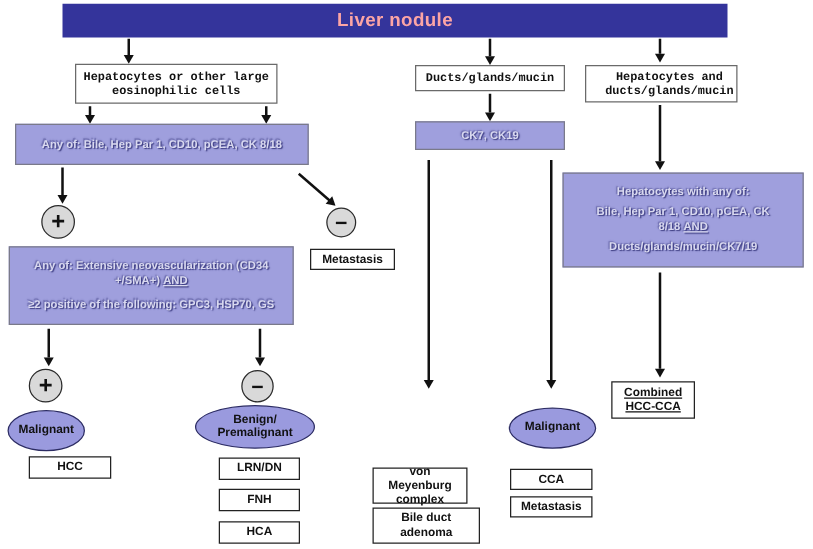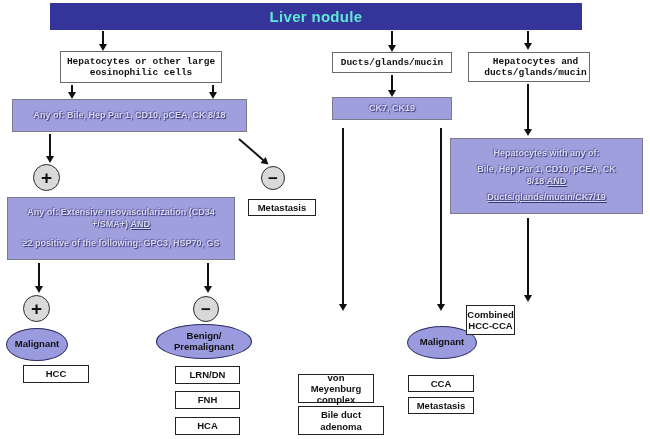--- a/index.html
+++ b/index.html
@@ -1,18 +1,18 @@
 <!DOCTYPE html>
 <html><head>
 <meta charset="utf-8">
 <style>
   html,body { margin:0; padding:0; background:#fff; font-family:"Liberation Sans", sans-serif; }
   .canvas { position:relative; width:650px; height:439px; background:#ffffff; overflow:hidden; }
 
-  .hdr { position:absolute; background:#34349b; color:#5eead4; font-weight:bold; font-size:15px;
+  .hdr { position:absolute; background:#34349b; color:#fca5a5; font-weight:bold; font-size:15px;
          display:flex; align-items:center; justify-content:center; letter-spacing:.3px; }
 
   .wbox { position:absolute; background:#ffffff; border:1.5px solid #222222; color:#111111;
           display:flex; align-items:center; justify-content:center; text-align:center;
           font-weight:bold; font-size:9.5px; line-height:1.18; padding:1px 3px; box-sizing:border-box; }
   .wbox.thin { border:1px solid #6a6a6a;font-family:Liberation Mono, monospace; }
 
   .panel { position:absolute; background:#9f9fdd; border:1px solid #7a7a8a; box-sizing:border-box;
            display:flex; flex-direction:column; align-items:center; justify-content:center;
            text-align:center; font-weight:bold; font-size:9px; line-height:1.3; padding:2px 7px;
@@ -70,21 +70,21 @@
 
   <div class="panel" style="left:12px; top:99px; width:235px; height:33px;">
     <span class="row">Any of: Bile, Hep Par 1, CD10, pCEA, CK 8/18</span>
   </div>
   <div class="panel" style="left:332px; top:97px; width:120px; height:23px;">
     <span class="row">CK7, CK19</span>
   </div>
   <div class="panel" style="left:450px; top:138px; width:193px; height:76px;">
     <span class="row" style="margin-bottom:4px;">Hepatocytes with any of:</span>
     <span class="row"><span>Bile, Hep Par 1, CD10, pCEA, CK 8/18</span>&nbsp;<span class="u">AND</span></span>
-    <span class="row" style="margin-top:5px;text-decoration:underline;">Ducts/glands/mucin/CK7/19</span>
+    <span class="row" style="margin-top:5px;">Ducts/glands/mucin/CK7/19</span>
   </div>
 
   <div class="arr" style="left:49px; top:134px; height:22px;"></div>
   <div class="darr" style="left:239px; top:138px; width:33px; transform:rotate(41deg);"></div>
 
   <div class="circle plus" style="left:33px; top:164px; width:27px; height:27px;">
     <span>+</span>
   </div>
   <div class="circle minus" style="left:261px; top:166px; width:24px; height:24px;">
     <span>−</span>
@@ -143,17 +143,17 @@
     <span>Malignant</span>
   </div>
   <div class="wbox" style="left:408px; top:375px; width:66px; height:17px;">
     <span>CCA</span>
   </div>
   <div class="wbox" style="left:408px; top:397px; width:66px; height:17px;">
     <span>Metastasis</span>
   </div>
 
   <div class="arr" style="left:527px; top:218px; height:77px;"></div>
-  <div class="wbox" style="left:466px; top:305px; width:49px; height:30px;">
+  <div class="wbox" style="left:489px; top:305px; width:67px; height:30px;text-decoration:underline;">
     <span>Combined HCC-CCA</span>
   </div>
 
 </div>
 
 </body></html>

